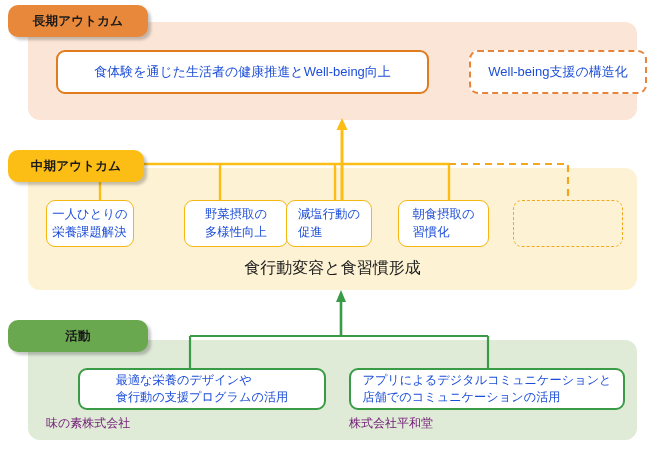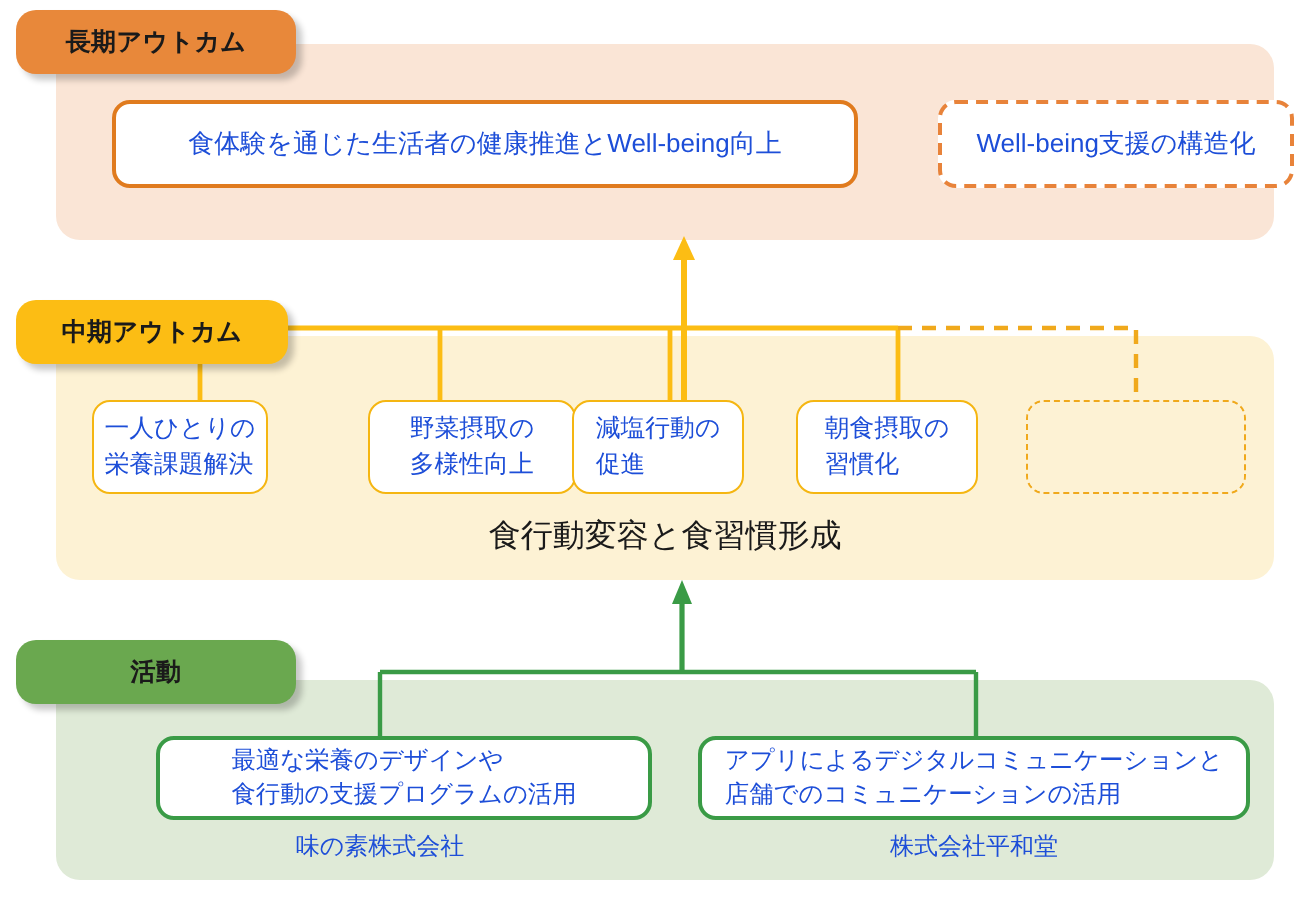--- a/index.html
+++ b/index.html
@@ -68,21 +68,21 @@
   }
 
   
   .node-act{
     top:368px;height:42px;border:2px solid #3a9b46;font-size:12.2px;
   }
   .a1{left:46px;width:248px;margin-left:32px;}
   .a2{left:349px;width:276px;}
 
   .org{
-    position:absolute;top:415px;text-align:center;font-size:12px;color:#1d4ed8;z-index:5;
+    position:absolute;top:415px;text-align:left;font-size:12px;color:#701a75;z-index:5;
   }
   .org1{left:46px;width:288px;}
   .org2{left:349px;width:276px;}
 </style>
 </head>
 <body>
 
 <div id="stage">
 
   <div class="band band-long"></div>

